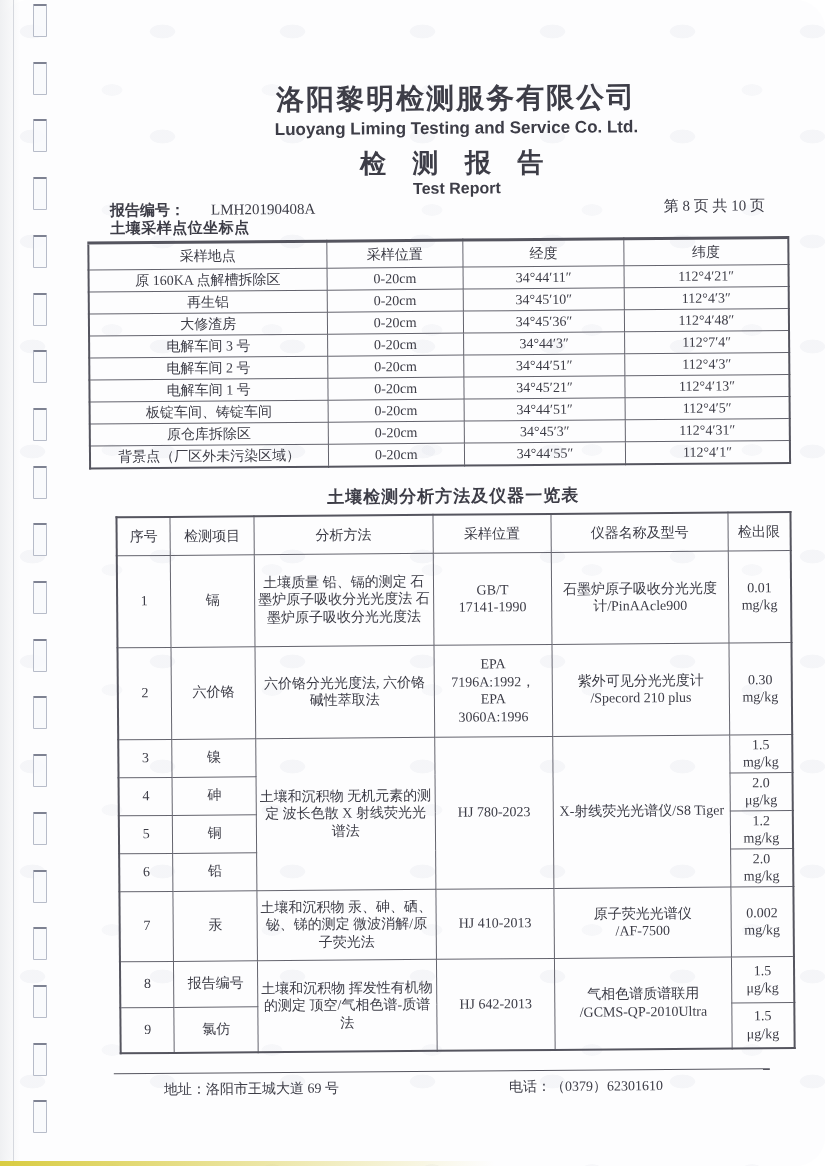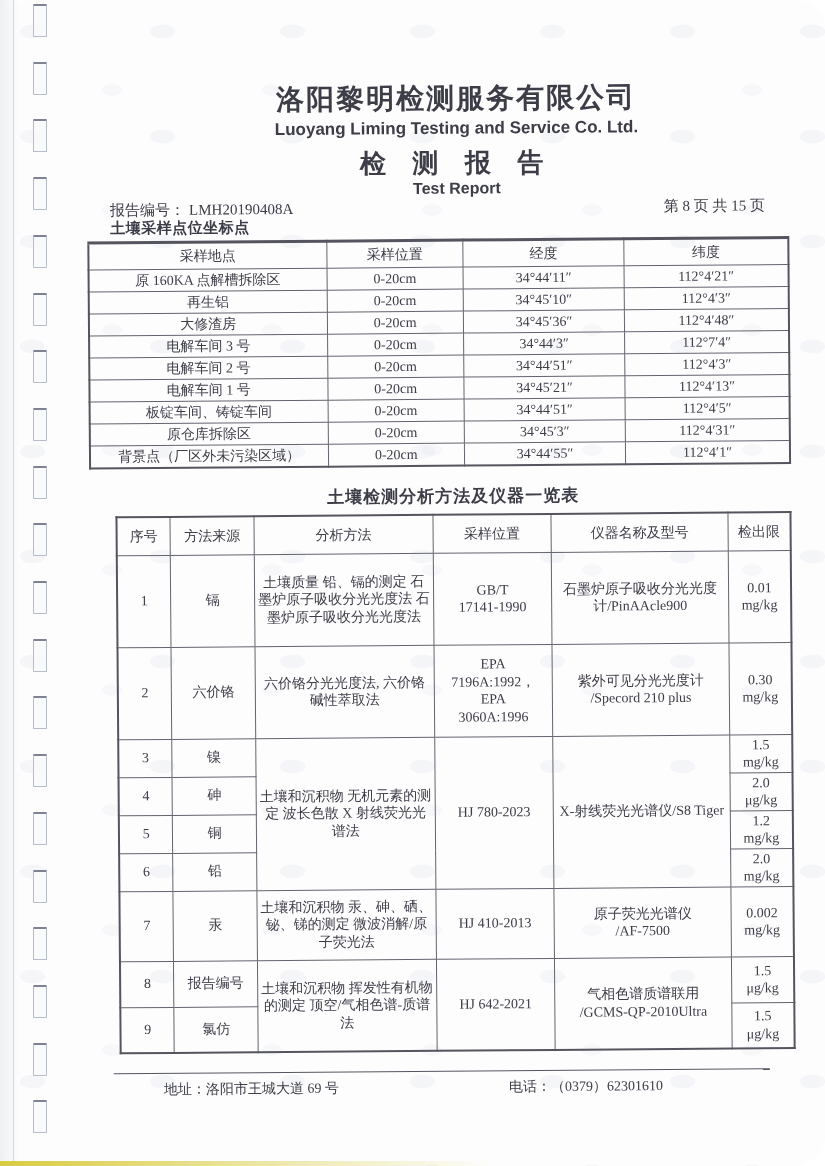--- a/index.html
+++ b/index.html
@@ -35,21 +35,21 @@
   .company-cn{position:absolute;left:95px;top:80px;width:730px;margin:0;
     text-align:center;font-size:28px;font-weight:700;letter-spacing:2px;}
   .company-en{position:absolute;left:95px;top:119px;width:730px;text-align:center;
     font-family:"Liberation Sans","DejaVu Sans",sans-serif;font-size:17px;font-weight:700;}
   .report-cn{position:absolute;left:95px;top:146px;width:730px;margin:0;text-align:center;
     font-size:26px;font-weight:700;letter-spacing:10px;}
   .report-en{position:absolute;left:95px;top:180px;width:730px;text-align:center;
     font-family:"Liberation Sans","DejaVu Sans",sans-serif;font-size:16px;font-weight:700;}
   .meta-row{position:absolute;left:113px;top:199px;width:655px;display:flex;
     justify-content:space-between;font-size:15px;}
-  .meta-row .label{margin-right:4px;}
+  .meta-row .label{margin-right:26px;font-weight:bold;}
   .caption{position:absolute;left:113px;top:217px;font-size:15px;font-weight:700;letter-spacing:0.5px;}
 
   table{border-collapse:collapse;table-layout:fixed;font-size:14px;color:#3d3d47;}
   td,th{border:1px solid #64646e;text-align:center;vertical-align:middle;
     padding:1px 3px;white-space:pre-line;line-height:1.25;font-weight:400;}
 
   #sampling-table{position:absolute;left:90px;top:239px;width:702px;
     border:2px solid #55555f;border-top-width:3px;}
   #sampling-table thead tr{height:27px;}
   #sampling-table tbody tr{height:22px;}
@@ -108,21 +108,21 @@
   <div class="content">
     <h1 class="company-cn">洛阳黎明检测服务有限公司</h1>
     <div class="company-en">Luoyang Liming Testing and Service Co. Ltd.</div>
     <h2 class="report-cn">检 测 报 告</h2>
     <div class="report-en">Test Report</div>
 
     <div class="meta-row">
       <span>
         <span class="label">报告编号：</span><span>LMH20190408A</span>
       </span>
-      <span>第 8 页 共 15 页</span>
+      <span>第 8 页 共 10 页</span>
     </div>
 
     <div class="caption">土壤采样点位坐标点</div>
 
     <table id="sampling-table">
       <colgroup>
         <col style="width:34%">
           <col style="width:19.5%">
           <col style="width:23%">
           <col style="width:23.5%">
@@ -200,21 +200,21 @@
         <col style="width:8%">
           <col style="width:12.4%">
           <col style="width:26.5%">
           <col style="width:17.6%">
           <col style="width:26.2%">
           <col style="width:9.3%">
       </colgroup>
       <thead>
           <tr>
             <th>序号</th>
-            <th>方法来源</th>
+            <th>检测项目</th>
             <th>分析方法</th>
             <th>采样位置</th>
             <th>仪器名称及型号</th>
             <th>检出限</th>
           </tr>
         </thead>
       <tbody>
           <tr>
             <td>1</td>
             <td>镉</td>
@@ -272,21 +272,21 @@
             <td>HJ 410-2013</td>
             <td>原子荧光光谱仪
 /AF-7500</td>
             <td>0.002
 mg/kg</td>
           </tr>
           <tr>
             <td>8</td>
             <td>报告编号</td>
             <td rowspan="2">土壤和沉积物 挥发性有机物的测定 顶空/气相色谱-质谱法</td>
-            <td rowspan="2">HJ 642-2021</td>
+            <td rowspan="2">HJ 642-2013</td>
             <td rowspan="2">气相色谱质谱联用
 /GCMS-QP-2010Ultra</td>
             <td>1.5
 μg/kg</td>
           </tr>
           <tr>
             <td>9</td>
             <td>氯仿</td>
             <td>1.5
 μg/kg</td>

